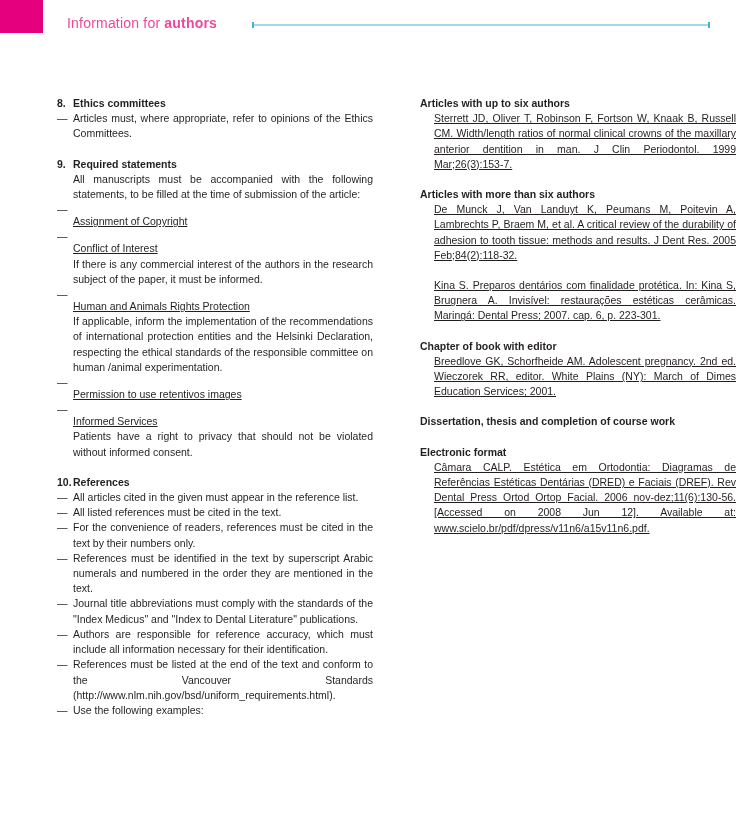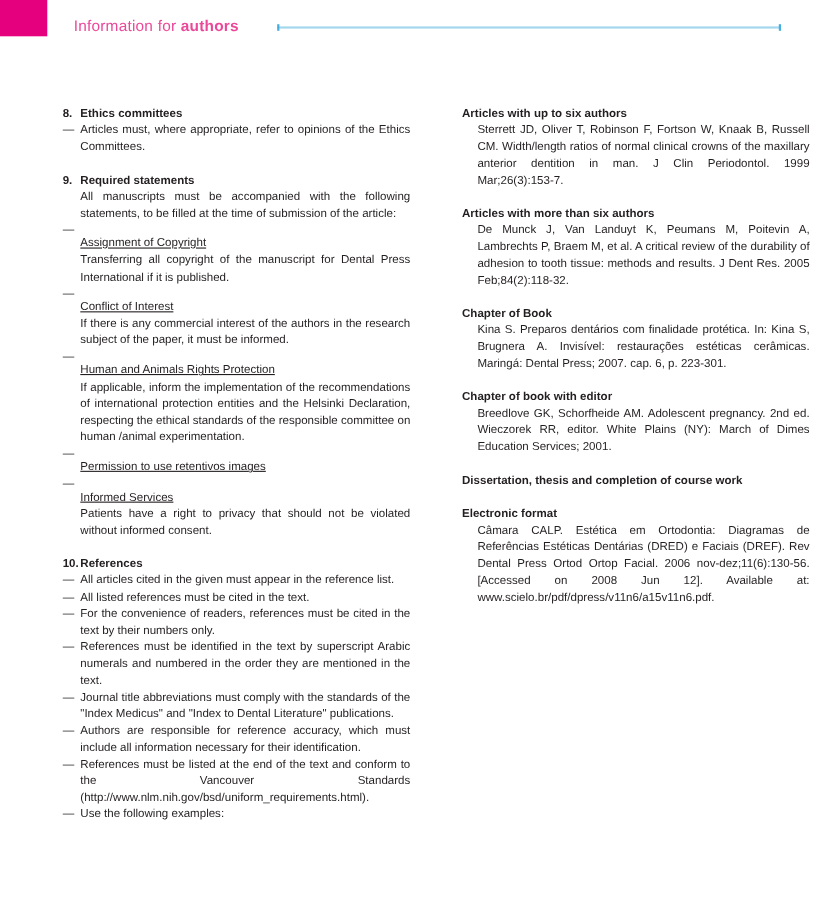--- a/index.html
+++ b/index.html
@@ -48,21 +48,21 @@
   .sec-head { display:flex; font-weight:700; }
   .num { width:16px; flex:none; }
   .row { display:flex; }
   .marker { width:16px; flex:none; }
   .row-text { flex:1; min-width:0; }
   .intro { padding-left:16px; }
   .u { text-decoration:underline;margin-top:12px; }
   
   .ref-section { margin-bottom:15px; }
   .ref-title { font-weight:700; }
-  .ref-body { padding-left:14px; }
+  .ref-body { padding-left:14px;text-decoration:underline; }
 </style>
 </head>
 <body>
 
 <div class="page">
 
   <div class="brand-block"></div>
   <div class="header-title"><span>Information for </span><span class="emph">authors</span></div>
   <div class="header-rule">
     <div class="cap cap-start"></div>
@@ -86,21 +86,20 @@
       <div class="sec-head">
         <span class="num">9.</span>
         <span>Required statements</span>
       </div>
       <div class="intro">All manuscripts must be accompanied with the following statements, to be filled at the time of submission of the article:</div>
 
       <div class="row">
         <span class="marker">—</span>
         <div class="row-text">
           <div class="u">Assignment of Copyright</div>
-          <div>Transferring all copyright of the manuscript for Dental Press International if it is published.</div>
         </div>
       </div>
       <div class="row">
         <span class="marker">—</span>
         <div class="row-text">
           <div class="u">Conflict of Interest</div>
           <div>If there is any commercial interest of the authors in the research subject of the paper, it must be informed.</div>
         </div>
       </div>
       <div class="row">
@@ -172,21 +171,20 @@
       <div class="ref-title">Articles with up to six authors</div>
       <div class="ref-body">Sterrett JD, Oliver T, Robinson F, Fortson W, Knaak B, Russell CM. Width/length ratios of normal clinical crowns of the maxillary anterior dentition in man. J Clin Periodontol. 1999 Mar;26(3):153-7.</div>
     </div>
 
     <div class="ref-section">
       <div class="ref-title">Articles with more than six authors</div>
       <div class="ref-body">De Munck J, Van Landuyt K, Peumans M, Poitevin A, Lambrechts P, Braem M, et al. A critical review of the durability of adhesion to tooth tissue: methods and results. J Dent Res. 2005 Feb;84(2):118-32.</div>
     </div>
 
     <div class="ref-section">
-      <div class="ref-title">Chapter of Book</div>
       <div class="ref-body">Kina S. Preparos dentários com finalidade protética. In: Kina S, Brugnera A. Invisível: restaurações estéticas cerâmicas. Maringá: Dental Press; 2007. cap. 6, p. 223-301.</div>
     </div>
 
     <div class="ref-section">
       <div class="ref-title">Chapter of book with editor</div>
       <div class="ref-body">Breedlove GK, Schorfheide AM. Adolescent pregnancy. 2nd ed. Wieczorek RR, editor. White Plains (NY): March of Dimes Education Services; 2001.</div>
     </div>
 
     <div class="ref-section">
       <div class="ref-title">Dissertation, thesis and completion of course work</div>

